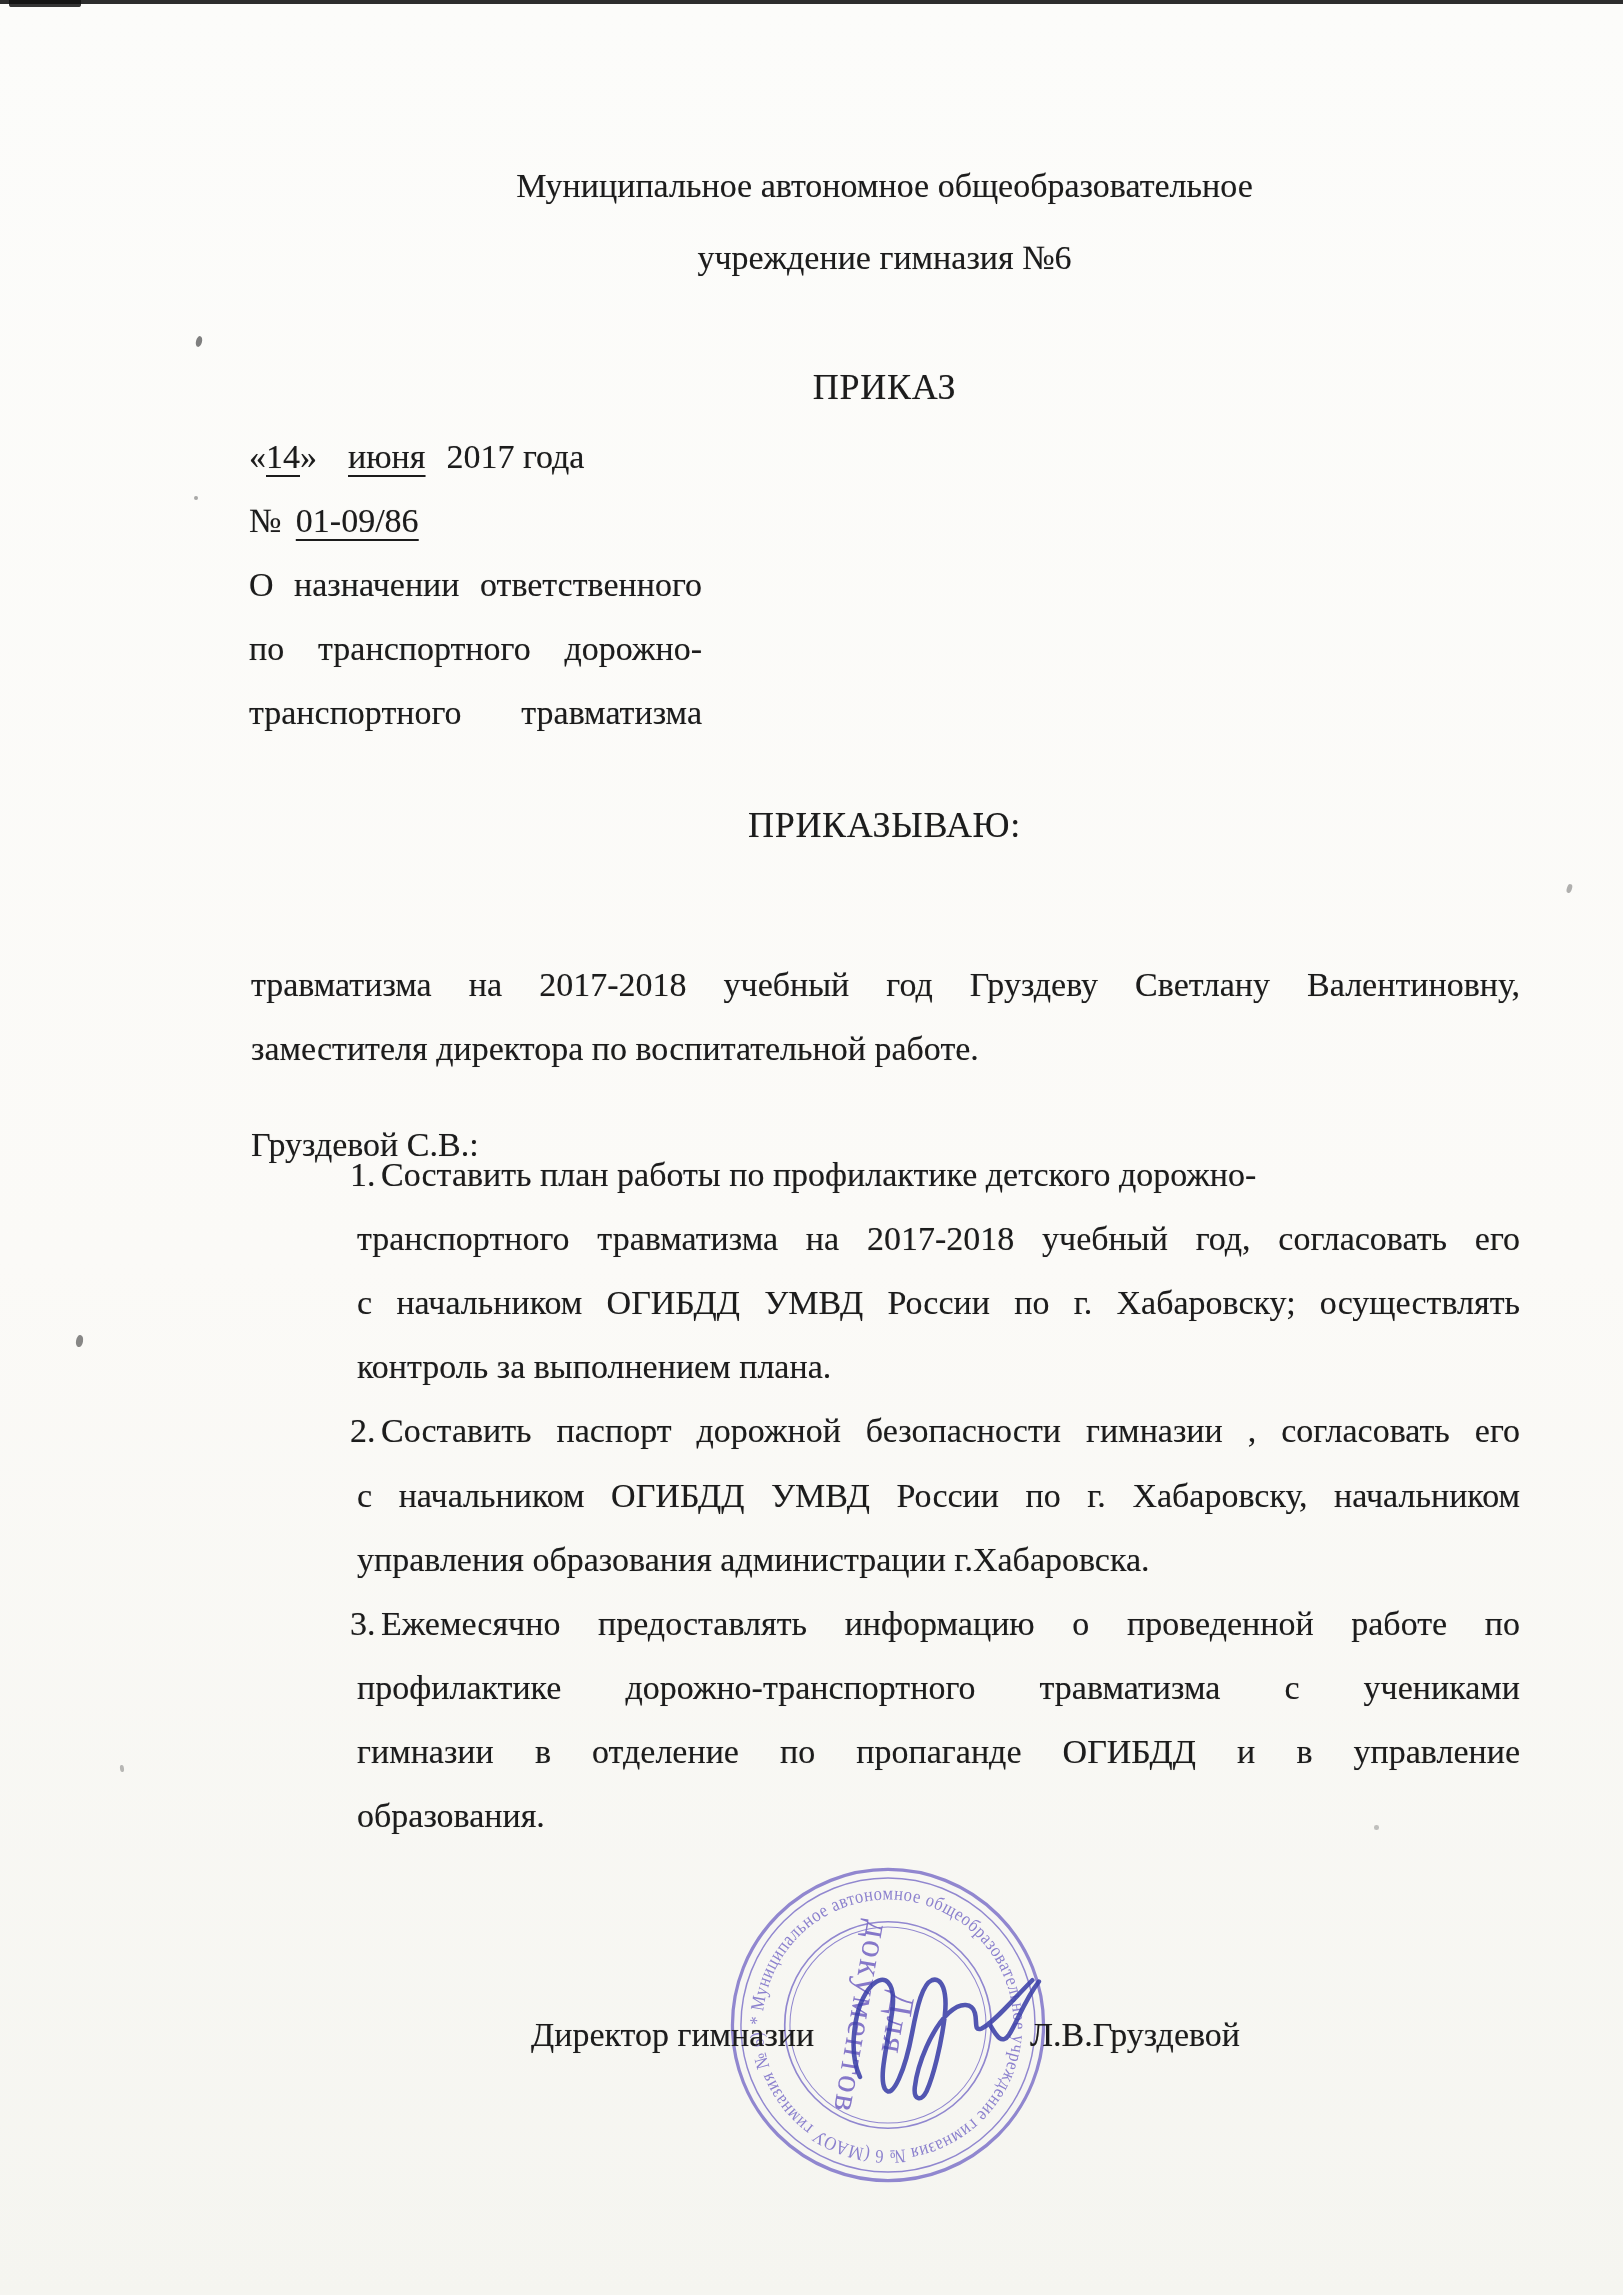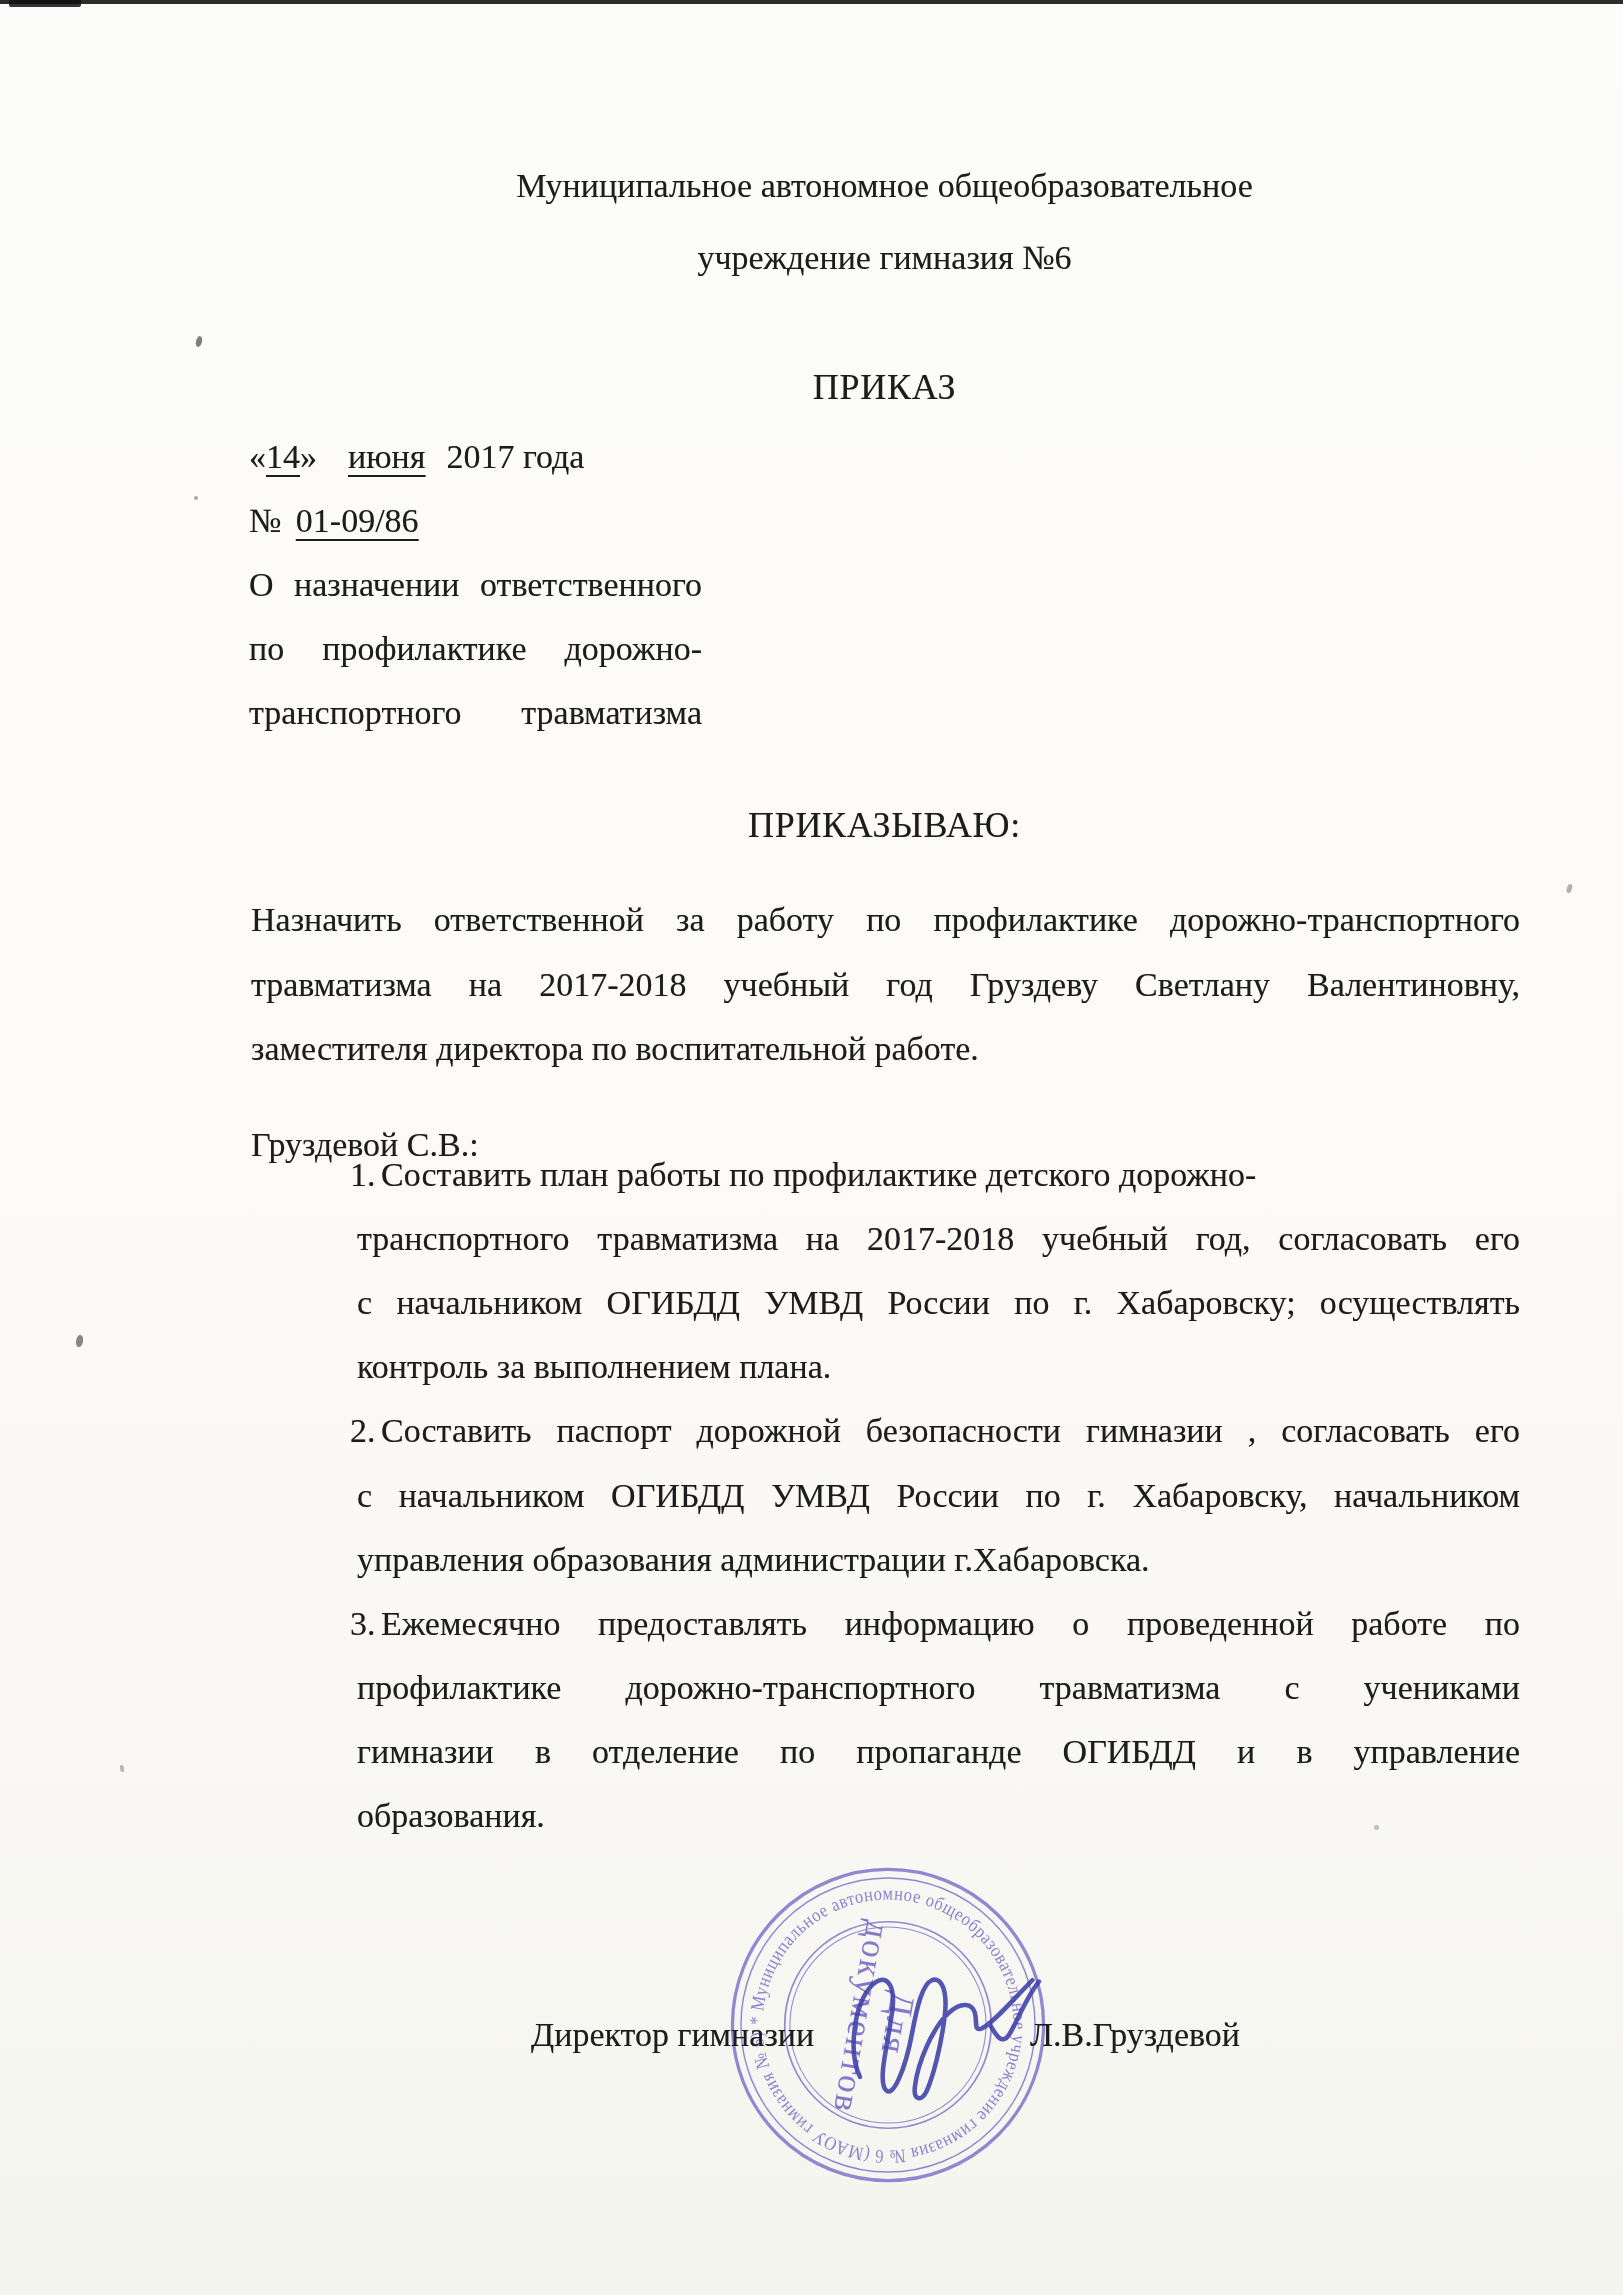--- a/index.html
+++ b/index.html
@@ -43,26 +43,25 @@
 
   <div class="t" style="left:249px;top:436px;">
     <span>«</span><span class="u">14</span><span>»</span><span class="u" style="margin-left:31px;">июня</span><span style="margin-left:21px;">2017 года</span>
   </div>
 
   <div class="t" style="left:249px;top:500px;">
     <span>№</span><span class="u" style="margin-left:14.4px;">01-09/86</span>
   </div>
 
   <div class="t j" style="left:249px;top:564px;width:453px;">О назначении ответственного</div>
-  <div class="t j" style="left:249px;top:628px;width:453px;">по профилактике дорожно-</div>
+  <div class="t j" style="left:249px;top:628px;width:453px;">по транспортного дорожно-</div>
   <div class="t j" style="left:249px;top:692px;width:453px;">транспортного травматизма</div>
 
   <div class="t c heading" style="left:249px;top:803px;width:1271px;">ПРИКАЗЫВАЮ:</div>
 
-  <div class="t j" style="left:251px;top:899px;width:1269px;">Назначить ответственной за работу по профилактике дорожно-транспортного</div>
   <div class="t j" style="left:251px;top:964px;width:1269px;">травматизма на 2017-2018 учебный год Груздеву Светлану Валентиновну,</div>
   <div class="t" style="left:251px;top:1028px;">заместителя директора по воспитательной работе.</div>
 
   <div class="t" style="left:251px;top:1124px;">Груздевой С.В.:</div>
 
   <div class="t" style="left:350px;top:1154px;">1.</div>
   <div class="t" style="left:381px;top:1154px;">Составить план работы по профилактике детского дорожно-</div>
   <div class="t j" style="left:357px;top:1218px;width:1163px;">транспортного травматизма на 2017-2018  учебный год, согласовать его</div>
   <div class="t j" style="left:357px;top:1282px;width:1163px;">с начальником ОГИБДД УМВД России по г. Хабаровску; осуществлять</div>
   <div class="t" style="left:357px;top:1346px;">контроль за выполнением плана.</div>

